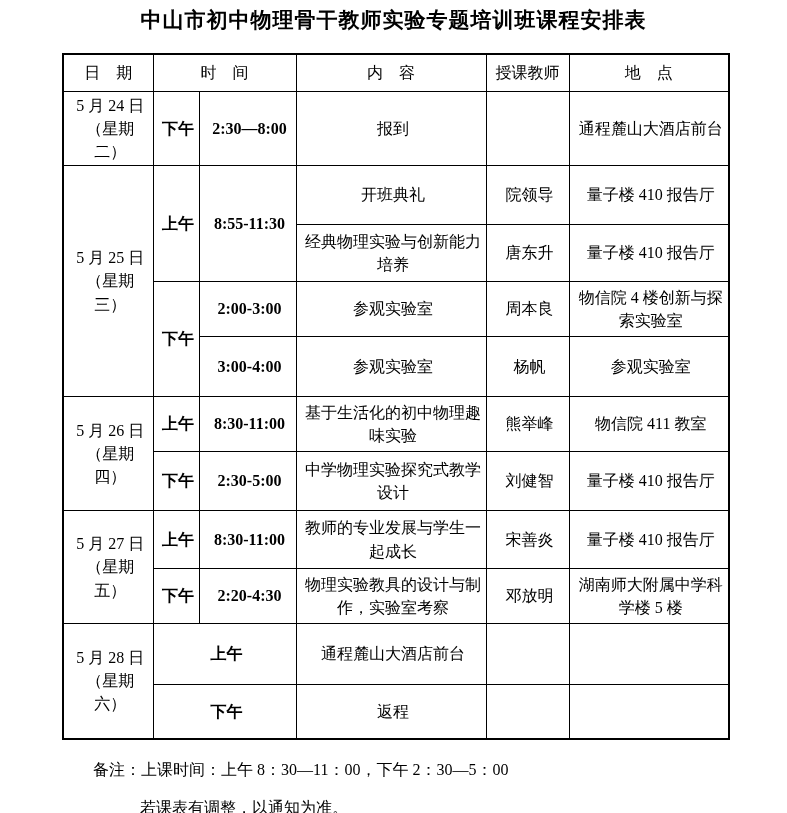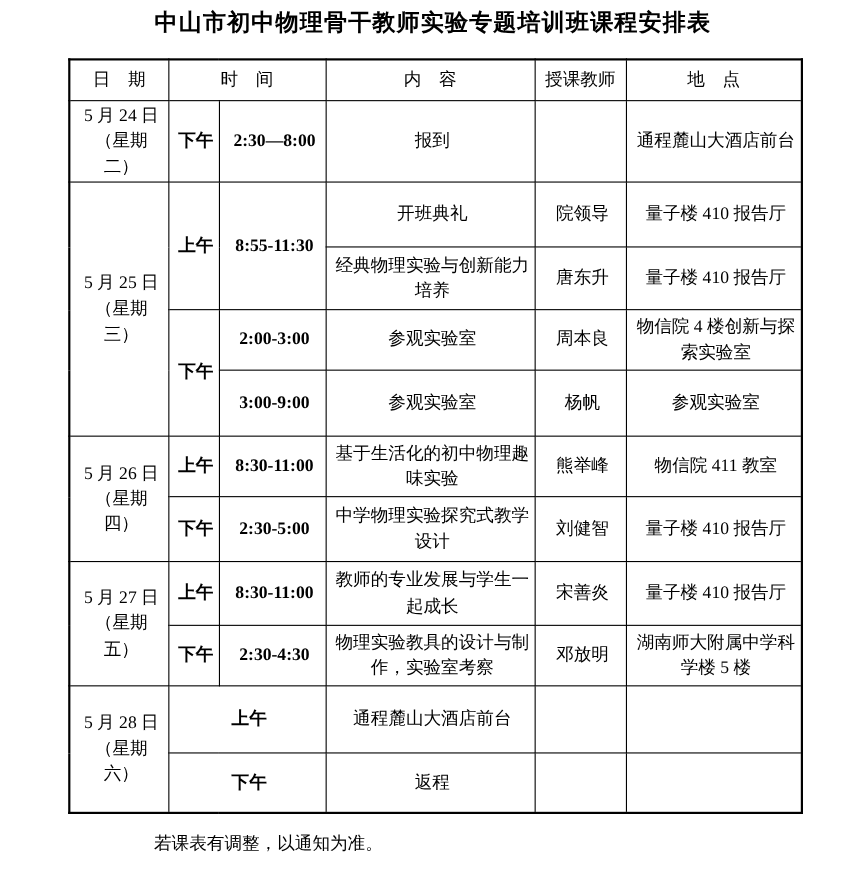--- a/index.html
+++ b/index.html
@@ -120,21 +120,21 @@
 
     <tr style="height:55px">
       <td class="ctr" rowspan="2">下午</td>
       <td class="ctr">2:00-3:00</td>
       <td>参观实验室</td>
       <td>周本良</td>
       <td>物信院 4 楼创新与探索实验室</td>
     </tr>
 
     <tr style="height:60px">
-      <td class="ctr">3:00-9:00</td>
+      <td class="ctr">3:00-4:00</td>
       <td>参观实验室</td>
       <td>杨帆</td>
       <td>参观实验室</td>
     </tr>
 
     <tr style="height:55px">
       <td class="date" rowspan="2">5 月 26 日
 （星期四）</td>
       <td class="ctr">上午</td>
       <td class="ctr">8:30-11:00</td>
@@ -156,21 +156,21 @@
 （星期五）</td>
       <td class="ctr">上午</td>
       <td class="ctr">8:30-11:00</td>
       <td>教师的专业发展与学生一起成长</td>
       <td>宋善炎</td>
       <td>量子楼 410 报告厅</td>
     </tr>
 
     <tr style="height:55px">
       <td class="ctr">下午</td>
-      <td class="ctr">2:30-4:30</td>
+      <td class="ctr">2:20-4:30</td>
       <td>物理实验教具的设计与制作，实验室考察</td>
       <td>邓放明</td>
       <td>湖南师大附属中学科学楼 5 楼</td>
     </tr>
 
     <tr style="height:61px">
       <td class="date" rowspan="2">5 月 28 日
 （星期六）</td>
       <td class="ctr" colspan="2">上午</td>
       <td>通程麓山大酒店前台</td>
@@ -181,16 +181,17 @@
     <tr style="height:54px">
       <td class="ctr" colspan="2">下午</td>
       <td>返程</td>
       <td></td>
       <td></td>
     </tr>
   </tbody>
     </table>
 
   <div class="notes">
+    <div class="note-line-1">备注：上课时间：上午 8：30—11：00，下午 2：30—5：00</div>
     <div class="note-line-2">若课表有调整，以通知为准。</div>
   </div>
 
 </div>
 
 </body></html>

